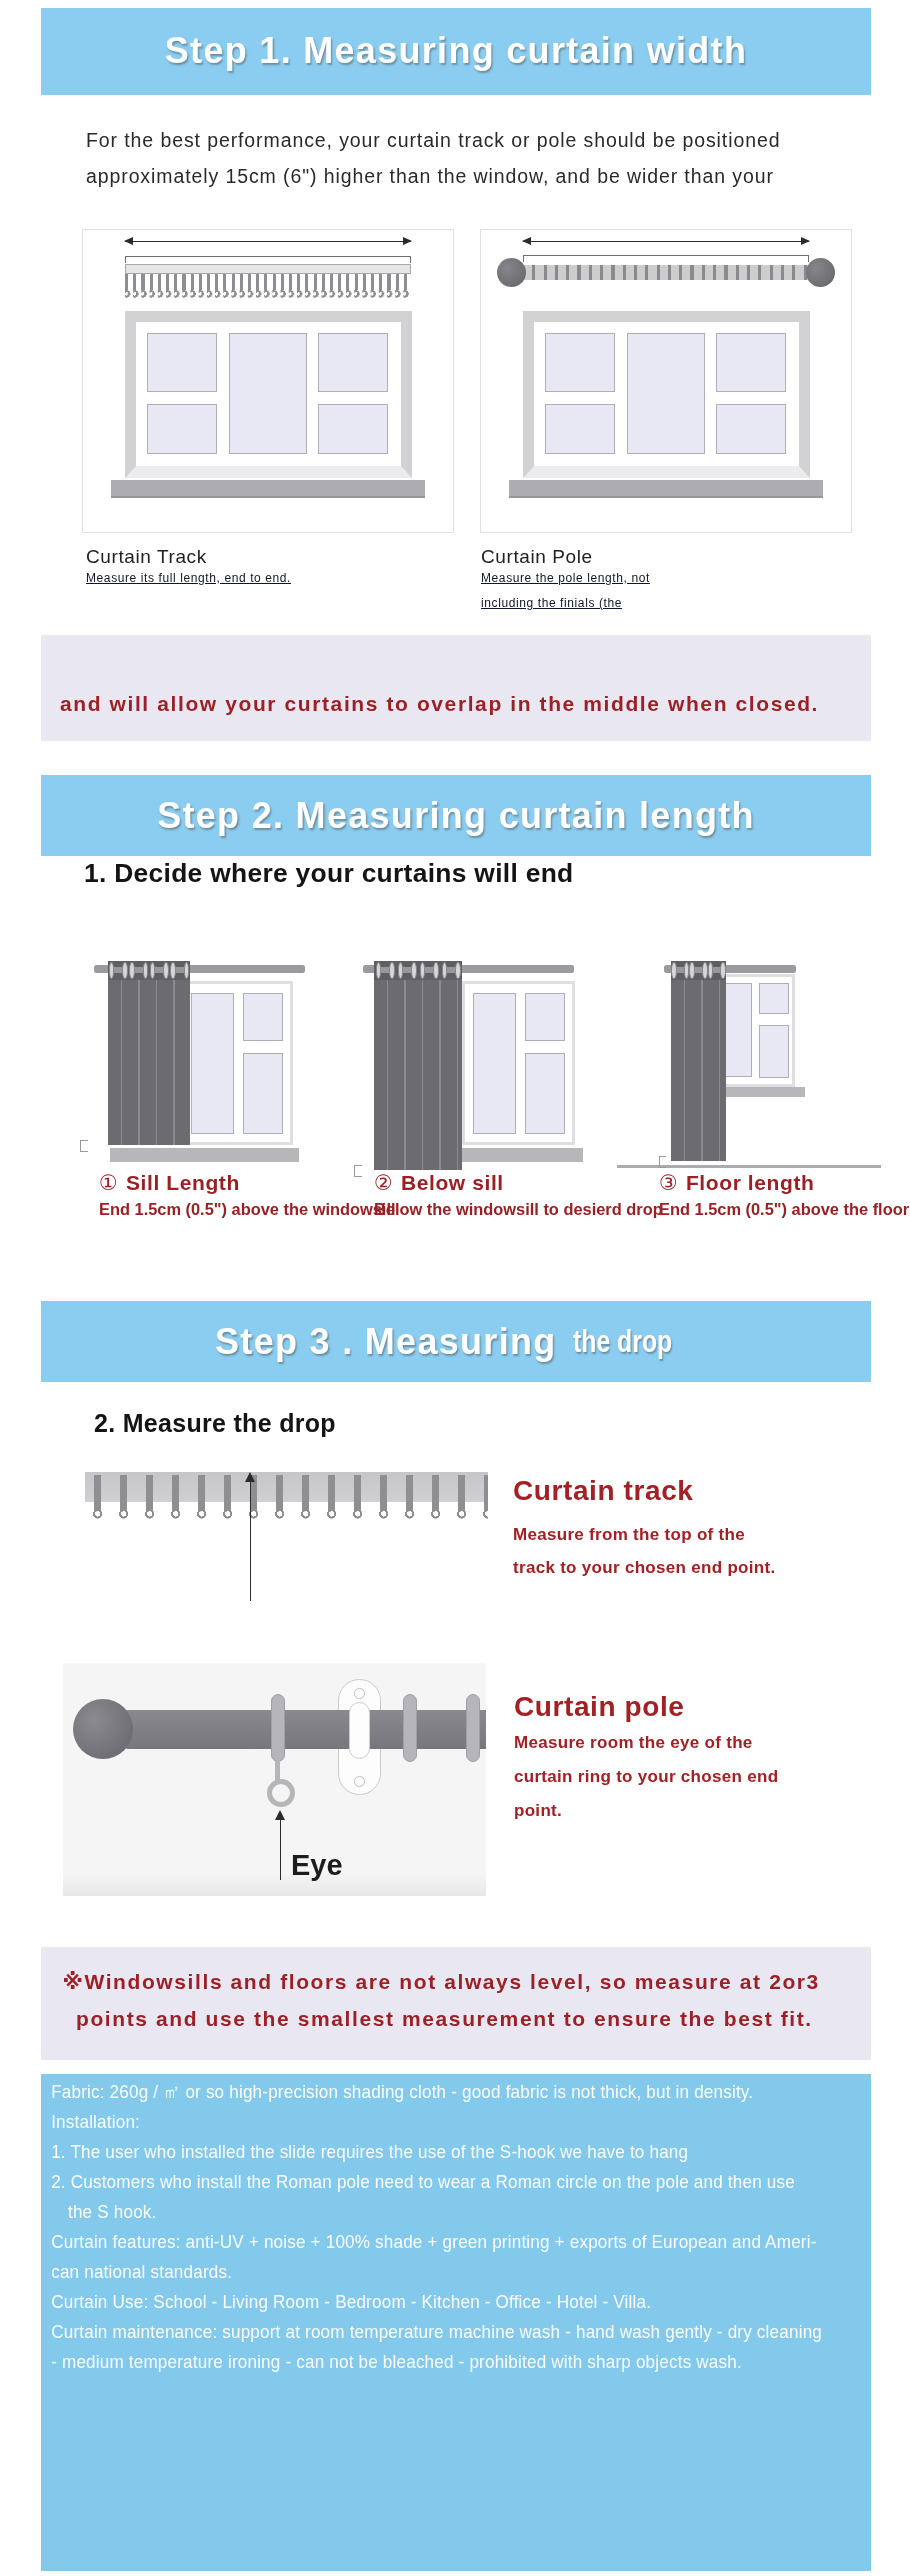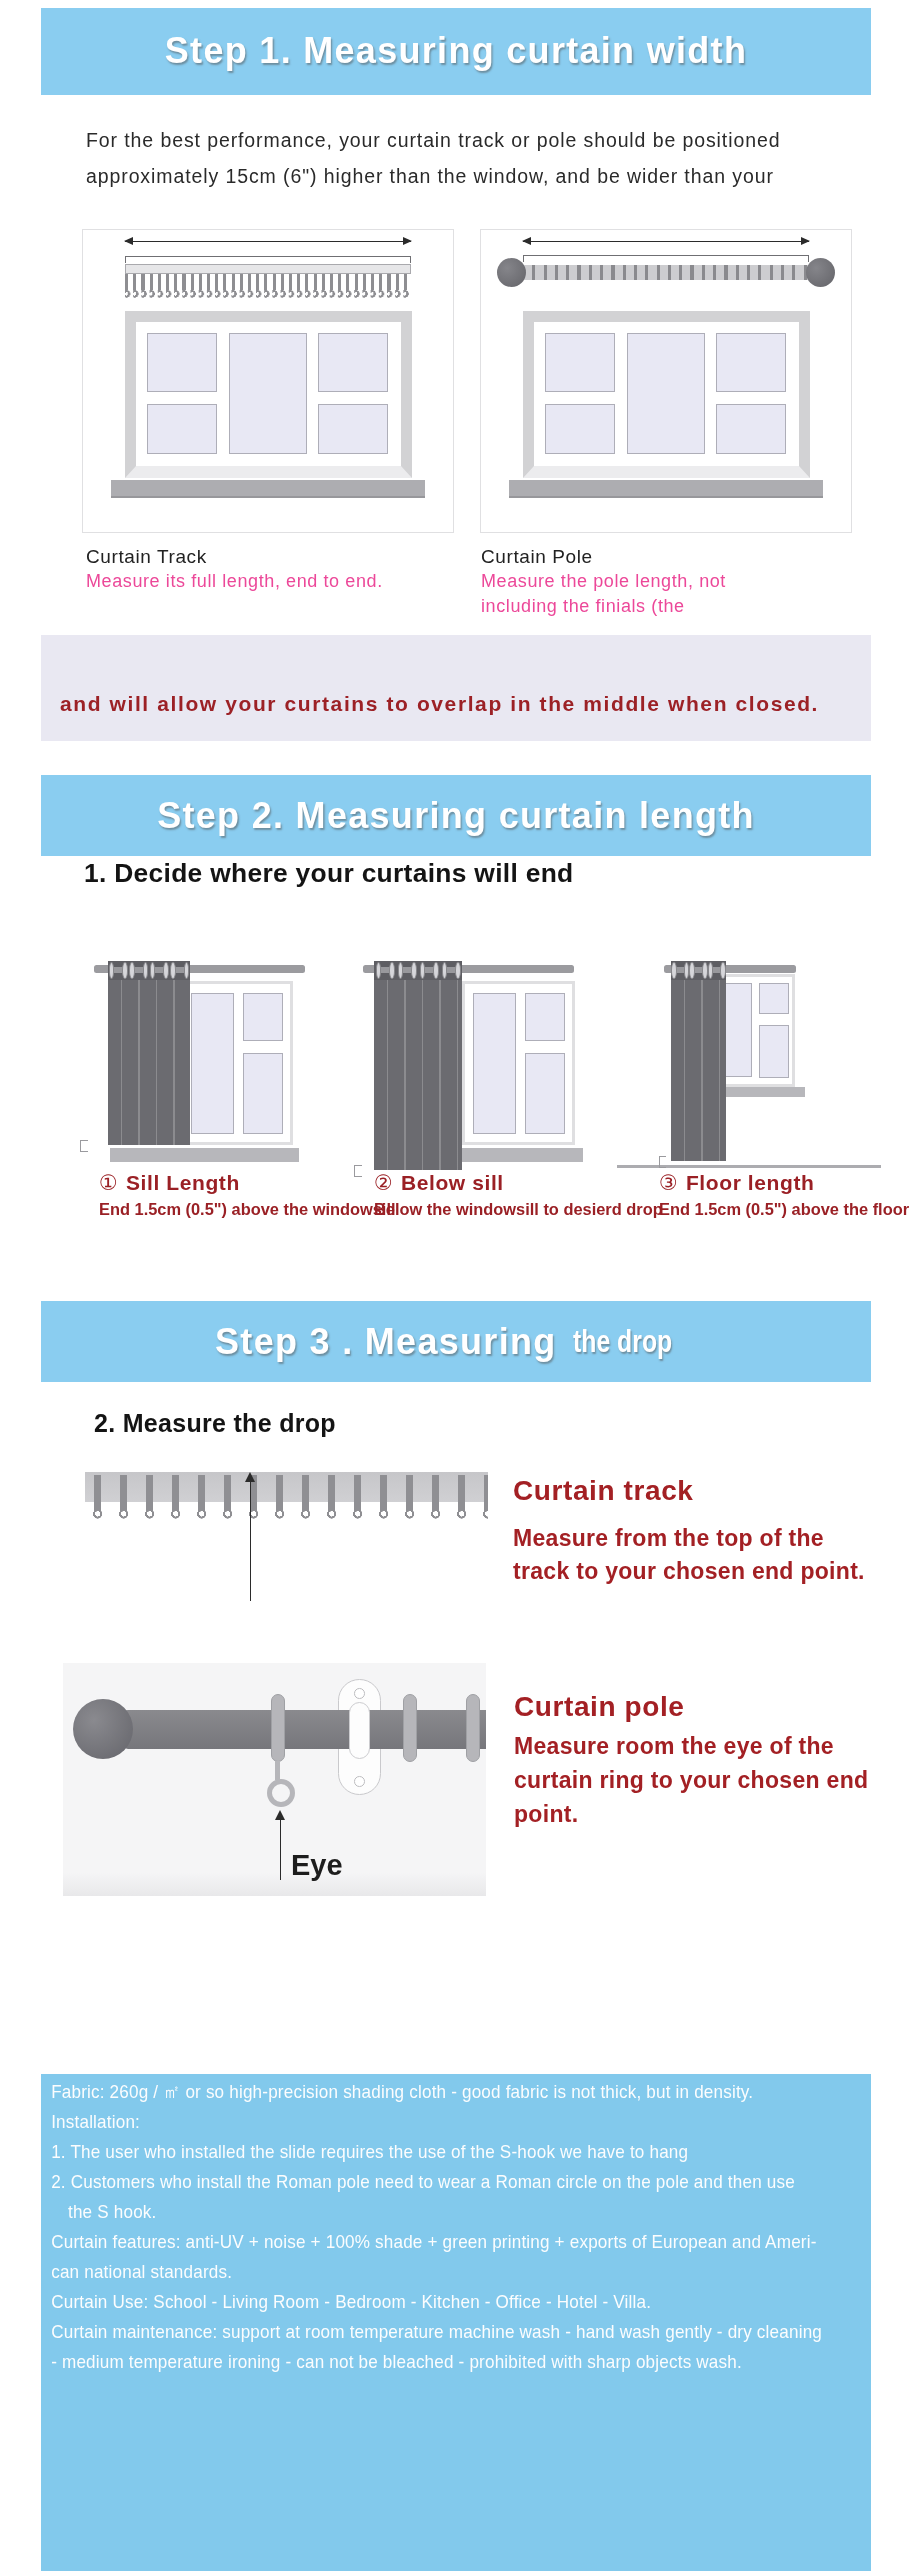--- a/index.html
+++ b/index.html
@@ -17,28 +17,28 @@
     text-shadow:1.3px 1.9px 1.9px rgba(80,80,80,.5);
   }
   .banner .sub {
     display:inline-block; font-size:31px; letter-spacing:0;
     transform:scaleX(.8); transform-origin:left bottom; margin-left:16.4px;
   }
 
   
   .intro-line { position:absolute; left:86px; font-size:19.5px; color:#2a2a2a; letter-spacing:0.9px; white-space:nowrap; }
   .cap-title { position:absolute; font-size:19px; color:#222; letter-spacing:0.6px; white-space:nowrap; }
-  .cap-line  { position:absolute; font-size:18px; color:#ec4899; letter-spacing:0.6px; white-space:nowrap; }
+  .cap-line  { position:absolute; font-size:12px; color:#0f172a; letter-spacing:0.6px; white-space:nowrap;text-decoration:underline; }
   .black-heading { position:absolute; font-size:26.4px; font-weight:bold; color:#141414; letter-spacing:0.3px; white-space:nowrap; }
 
   .note { position:absolute; left:41px; width:830px; background:#E9E8F2; }
   .note-line { position:absolute; color:#9C2126; font-size:21px; font-weight:600; letter-spacing:1.6px; white-space:nowrap; }
 
   .redlabel { position:absolute; font-size:28px; font-weight:bold; color:#A32024; letter-spacing:0.6px; white-space:nowrap; }
-  .redline  { position:absolute; font-size:23px; font-weight:bold; color:#A32024; letter-spacing:0.3px; white-space:nowrap; }
+  .redline  { position:absolute; font-size:17px; font-weight:bold; color:#A32024; letter-spacing:0.3px; white-space:nowrap; }
 
   
   .sbox { position:absolute; top:229px; width:370px; height:302px; background:#fff; border:0.6px solid #E0E0E2; }
   .arrow-h { position:absolute; left:42px; right:42px; height:0; border-top:1.9px solid #2b2b2b; }
   .arrow-h::before { content:""; position:absolute; left:-1.3px; top:-5px;
     border-top:4.4px solid transparent; border-bottom:4.4px solid transparent; border-right:9.4px solid #2b2b2b; }
   .arrow-h::after  { content:""; position:absolute; right:-1.3px; top:-5px;
     border-top:4.4px solid transparent; border-bottom:4.4px solid transparent; border-left:9.4px solid #2b2b2b; }
   .bracket { position:absolute; left:42px; right:42px; height:5.7px;
     border-top:1.3px solid #6f6f73; border-left:1.3px solid #6f6f73; border-right:1.3px solid #6f6f73; }
@@ -287,20 +287,24 @@
     <div class="pb-link"></div>
     <div class="pb-eye"></div>
     <div class="arrow-v" style="left:217px;top:157px;height:60px;"></div>
     <div class="eye-label" style="left:228px;top:186px;">Eye</div>
   </div>
   <div class="redlabel" style="left:514px;top:1691px;">Curtain pole</div>
   <div class="redline" style="left:514px;top:1733px;">Measure room the eye of the</div>
   <div class="redline" style="left:514px;top:1767px;">curtain ring to your chosen end</div>
   <div class="redline" style="left:514px;top:1801px;">point.</div>
 
+  <div class="note" style="top:1947px;height:113px;">
+    <div class="note-line" style="left:21.4px;top:22.6px;">※Windowsills and floors are not always level, so measure at 2or3</div>
+    <div class="note-line" style="left:35px;top:60px;">points and use the smallest measurement to ensure the best fit.</div>
+  </div>
 
   <div class="blue-details">
     <div class="dl">Fabric: 260g / ㎡ or so high-precision shading cloth - good fabric is not thick, but in density.</div>
     <div class="dl">Installation:</div>
     <div class="dl">1. The user who installed the slide requires the use of the S-hook we have to hang</div>
     <div class="dl">2. Customers who install the Roman pole need to wear a Roman circle on the pole and then use</div>
     <div class="dl">the S hook.</div>
     <div class="dl">Curtain features: anti-UV + noise + 100% shade + green printing + exports of European and Ameri-</div>
     <div class="dl">can national standards.</div>
     <div class="dl">Curtain Use: School - Living Room - Bedroom - Kitchen - Office - Hotel - Villa.</div>

